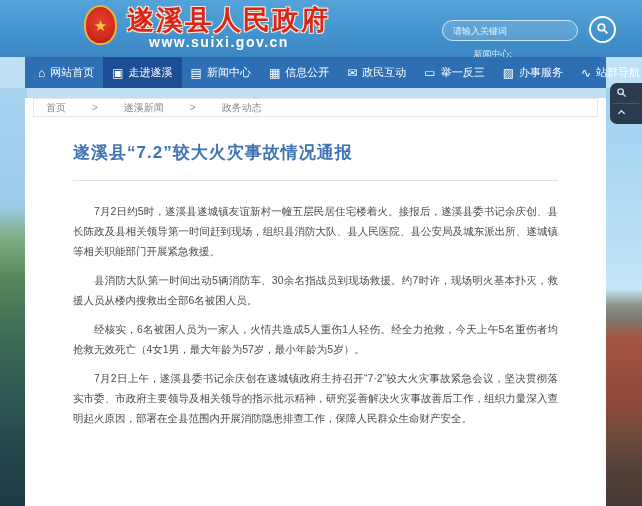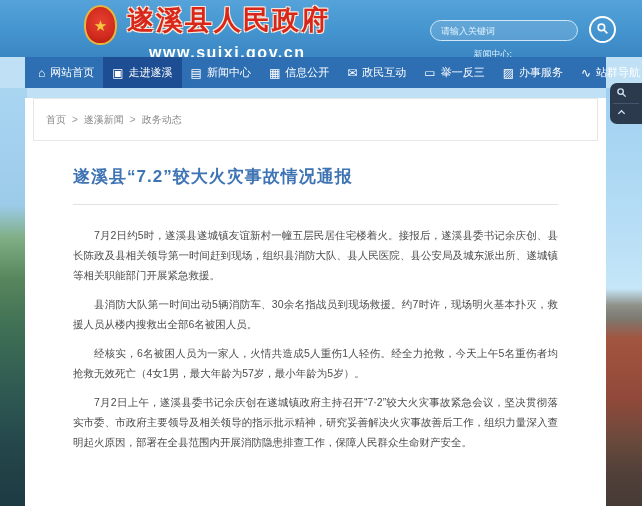--- a/index.html
+++ b/index.html
@@ -38,24 +38,24 @@
     color:#f5c842; font-size:15px; line-height:1;
   }
   .brand-text { margin-left:10px; }
   .site-title {
     font-size:27px; font-weight:bold; letter-spacing:2px; color:#d8261a;
     text-shadow:-1px -1px 0 #fce9d8, 1px -1px 0 #fce9d8, -1px 1px 0 #fce9d8, 1px 1px 0 #fce9d8;
     line-height:30px;
   }
   .site-url {
     margin-left:22px; color:#ffffff; font-weight:bold;
-    font-size:16px; letter-spacing:1.5px; line-height:14px;margin-top:11px;
+    font-size:14px; letter-spacing:1.5px; line-height:14px;
   }
   .search-box {
-    position:absolute; top:20px; right:64px; width:148px; height:21px;
+    position:absolute; top:20px; right:64px; width:136px; height:21px;
     border:1px solid #cfe8f9; border-radius:11px;
     background:rgba(255,255,255,0.14);
     display:flex; align-items:center; padding:0 10px;
   }
   .search-box input {
     width:100%; background:transparent; border:none; outline:none;
     font-size:9px; color:#fff; font-family:inherit;
   }
   .search-box input::placeholder { color:#e2f2fc; }
   .search-btn {
@@ -79,22 +79,22 @@
   .nav-item .nav-icon { font-size:12px; line-height:1; }
   .nav-item.active { background:#1d4e94; }
   
   .content {
     position:relative; z-index:1;
     margin:0 36px 0 25px; background:#ffffff;
     min-height:418px; padding-bottom:14px;
   }
   .breadcrumb {
     margin:10px 8px 0 8px; border:1px solid #e7e7e7;
-    height:43px; display:flex; align-items:center;
-    padding-left:12px; font-size:10px; color:#8a8a8a;
+    height:19px; display:flex; align-items:center;
+    padding-left:12px; font-size:10px; color:#8a8a8a;gap:20px;
   }
   .crumb { cursor:pointer; }
   .crumb-sep { margin:0 6px; color:#9a9a9a; }
   .article { padding:0 48px; }
   .article-title {
     text-align:left; color:#3f74b4; font-size:17px; font-weight:bold;
     margin:24px 0 16px; letter-spacing:1px;
   }
   .article-meta {
     position:relative; text-align:center; font-size:9px; color:#9b9b9b; height:14px;

